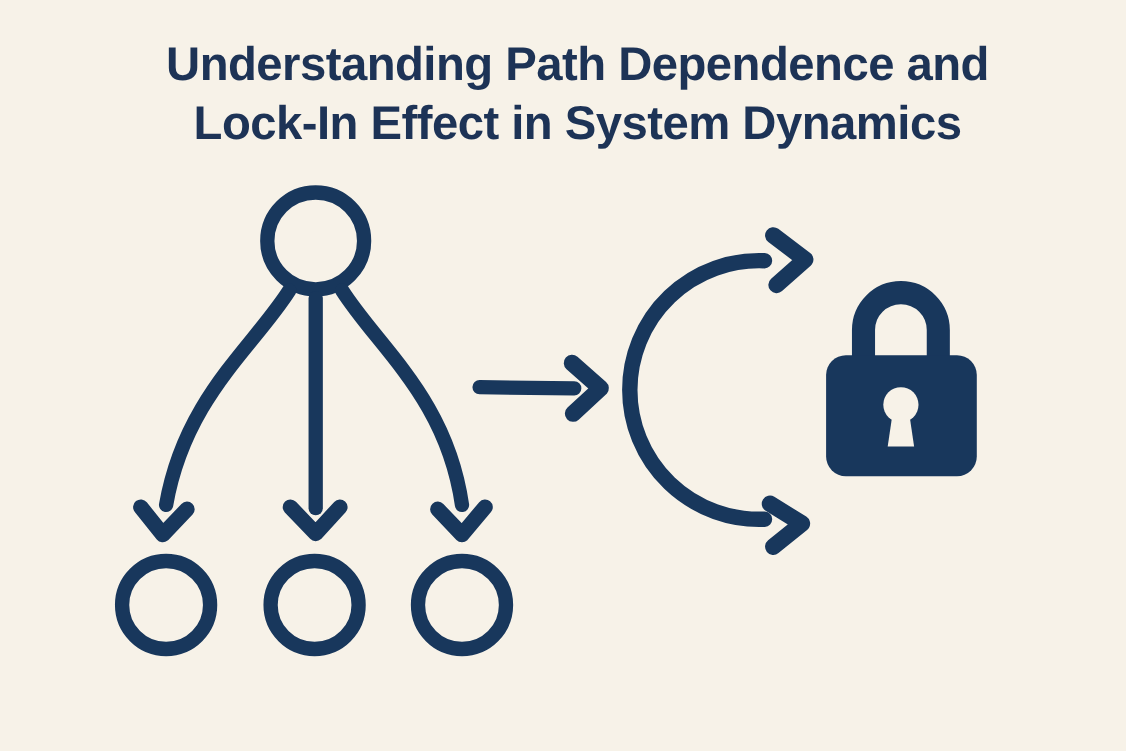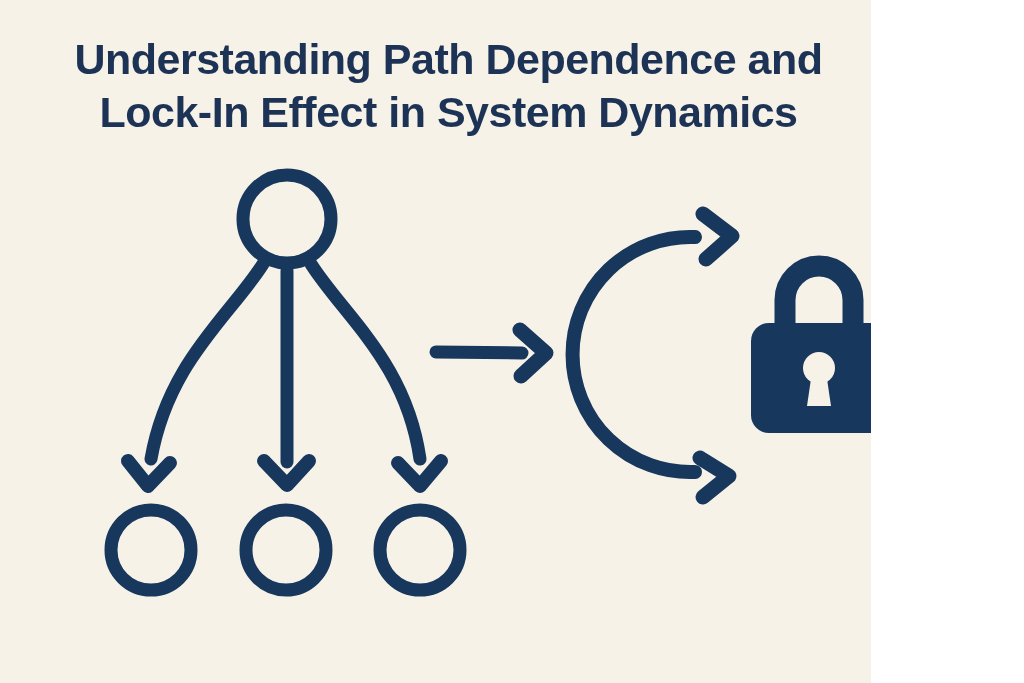--- a/index.html
+++ b/index.html
@@ -1,21 +1,21 @@
 <!DOCTYPE html>
 <html style="--background: #f7f2e8; --ink: #18375c; --title: #1d3356;"><head>
 <meta charset="utf-8">
 <style>
   html, body {
     margin: 0;
     padding: 0;
   }
   .canvas {
     position: relative;
-    width: 871px;
+    width: 1024px;
     height: 683px;
     background: var(--background, #f7f2e8);
     overflow: hidden;
     font-family: "Liberation Sans", sans-serif;
   }
   .title {
     position: absolute;
     top: 33px;
     left: 0;
     width: 100%;

